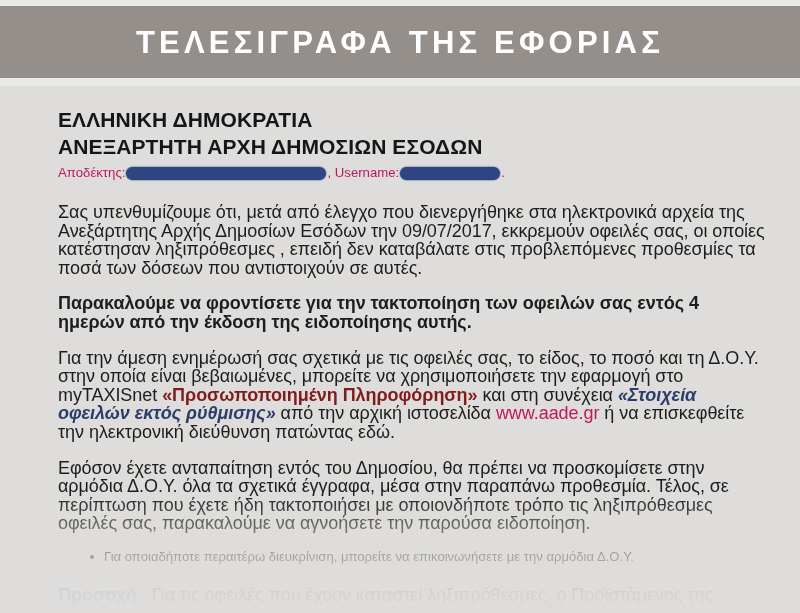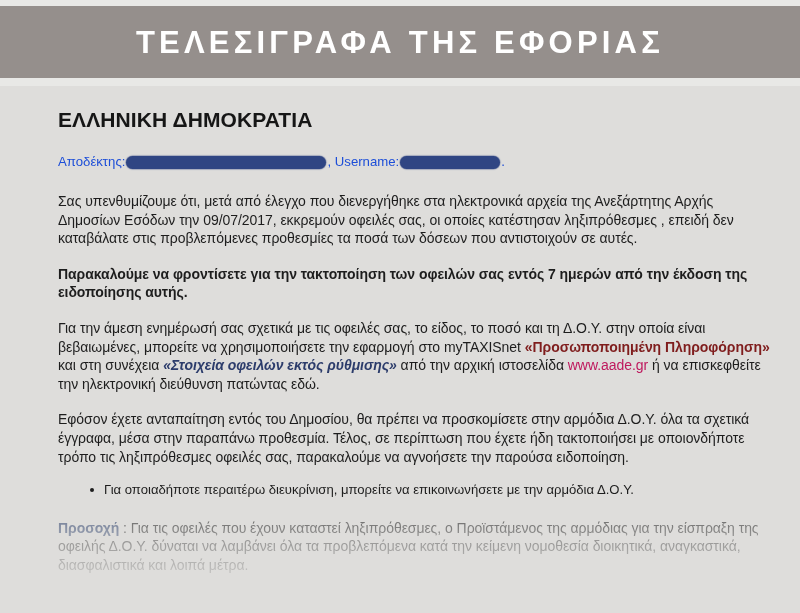--- a/index.html
+++ b/index.html
@@ -78,23 +78,23 @@
     font-weight: 700;
     font-size: 21px;
     line-height: 27px;
     letter-spacing: 0.1px;
     margin: 0 0 0 0;
   }
   .org-heading .l2 { display: block; }
 
   
   .recipient-line {
-    margin-top: 20px;
+    margin-top: 4px;
     font-size: 13.2px;
-    color: #1d4ed8;
+    color: #be185d;
     line-height: 17px;
     white-space: nowrap;
     display: flex;
     align-items: center;
   }
   .redaction {
     display: inline-block;
     height: 13px;
     background: #2f4583;
     border-radius: 7px;
@@ -102,21 +102,21 @@
     position: relative;
     top: 1px;
     box-shadow: 0 0 1px 0.5px rgba(47,69,131,0.6);
   }
   .redaction.r1 { width: 200px; }
   .redaction.r2 { width: 100px; }
 
   
   p.para {
     color: #1d1d1d;
-    font-size: 14px;
+    font-size: 18px;
     line-height: 18.6px;
     margin: 17px 0 0 0;
     text-align: left;
     letter-spacing: -0.05px;
   }
   p.para.first { margin-top: 22px; }
 
   .bold { font-weight: 700; }
   .blue-bold { font-weight: 700; color: #7f1d1d; }
   .blue-bold-italic { font-weight: 700; font-style: italic; color: #2c3c6b; text-align: center; }
@@ -169,37 +169,38 @@
     <div class="banner">
       <div class="banner-title">ΤΕΛΕΣΙΓΡΑΦΑ ΤΗΣ ΕΦΟΡΙΑΣ</div>
     </div>
   </div>
 
   <div class="sheet">
     <div class="inner">
 
       <div class="org-heading">
         <span class="l1">ΕΛΛΗΝΙΚΗ ΔΗΜΟΚΡΑΤΙΑ</span>
+        <span class="l2">ΑΝΕΞΑΡΤΗΤΗ ΑΡΧΗ ΔΗΜΟΣΙΩΝ ΕΣΟΔΩΝ</span>
       </div>
 
       <div class="recipient-line">
         <span>Αποδέκτης:</span>
         <span class="redaction r1"></span>
         <span>,</span>
         <span style="white-space:pre"> </span>
         <span>Username:</span>
         <span class="redaction r2"></span>
         <span>.</span>
       </div>
 
       <p class="para first">
         <span>Σας υπενθυμίζουμε ότι, μετά από έλεγχο που διενεργήθηκε στα ηλεκτρονικά αρχεία της Ανεξάρτητης Αρχής Δημοσίων Εσόδων την </span><span>09/07/2017</span><span>, εκκρεμούν οφειλές σας, οι οποίες κατέστησαν ληξιπρόθεσμες , επειδή δεν καταβάλατε στις προβλεπόμενες προθεσμίες τα ποσά των δόσεων που αντιστοιχούν σε αυτές.</span>
       </p>
 
-      <p class="para bold">Παρακαλούμε να φροντίσετε για την τακτοποίηση των οφειλών σας εντός 7 ημερών από την έκδοση της ειδοποίησης αυτής.</p>
+      <p class="para bold">Παρακαλούμε να φροντίσετε για την τακτοποίηση των οφειλών σας εντός 4 ημερών από την έκδοση της ειδοποίησης αυτής.</p>
 
       <p class="para">
         <span>Για την άμεση ενημέρωσή σας σχετικά με τις οφειλές σας, το είδος, το ποσό και τη Δ.Ο.Υ. στην οποία είναι βεβαιωμένες, μπορείτε να χρησιμοποιήσετε την εφαρμογή στο myTAXISnet </span><span class="blue-bold">«Προσωποποιημένη Πληροφόρηση»</span><span> και στη συνέχεια </span><span class="blue-bold-italic">«Στοιχεία οφειλών εκτός ρύθμισης»</span><span> από την αρχική ιστοσελίδα </span><span class="link">www.aade.gr</span><span> ή να επισκεφθείτε την ηλεκτρονική διεύθυνση πατώντας εδώ.</span>
       </p>
 
       <p class="para">Εφόσον έχετε ανταπαίτηση εντός του Δημοσίου, θα πρέπει να προσκομίσετε στην αρμόδια Δ.Ο.Υ. όλα τα σχετικά έγγραφα, μέσα στην παραπάνω προθεσμία. Τέλος, σε περίπτωση που έχετε ήδη τακτοποιήσει με οποιονδήποτε τρόπο τις ληξιπρόθεσμες οφειλές σας, παρακαλούμε να αγνοήσετε την παρούσα ειδοποίηση.</p>
 
       <ul class="bullets">
         <li>Για οποιαδήποτε περαιτέρω διευκρίνιση, μπορείτε να επικοινωνήσετε με την αρμόδια Δ.Ο.Υ.</li>
       </ul>

